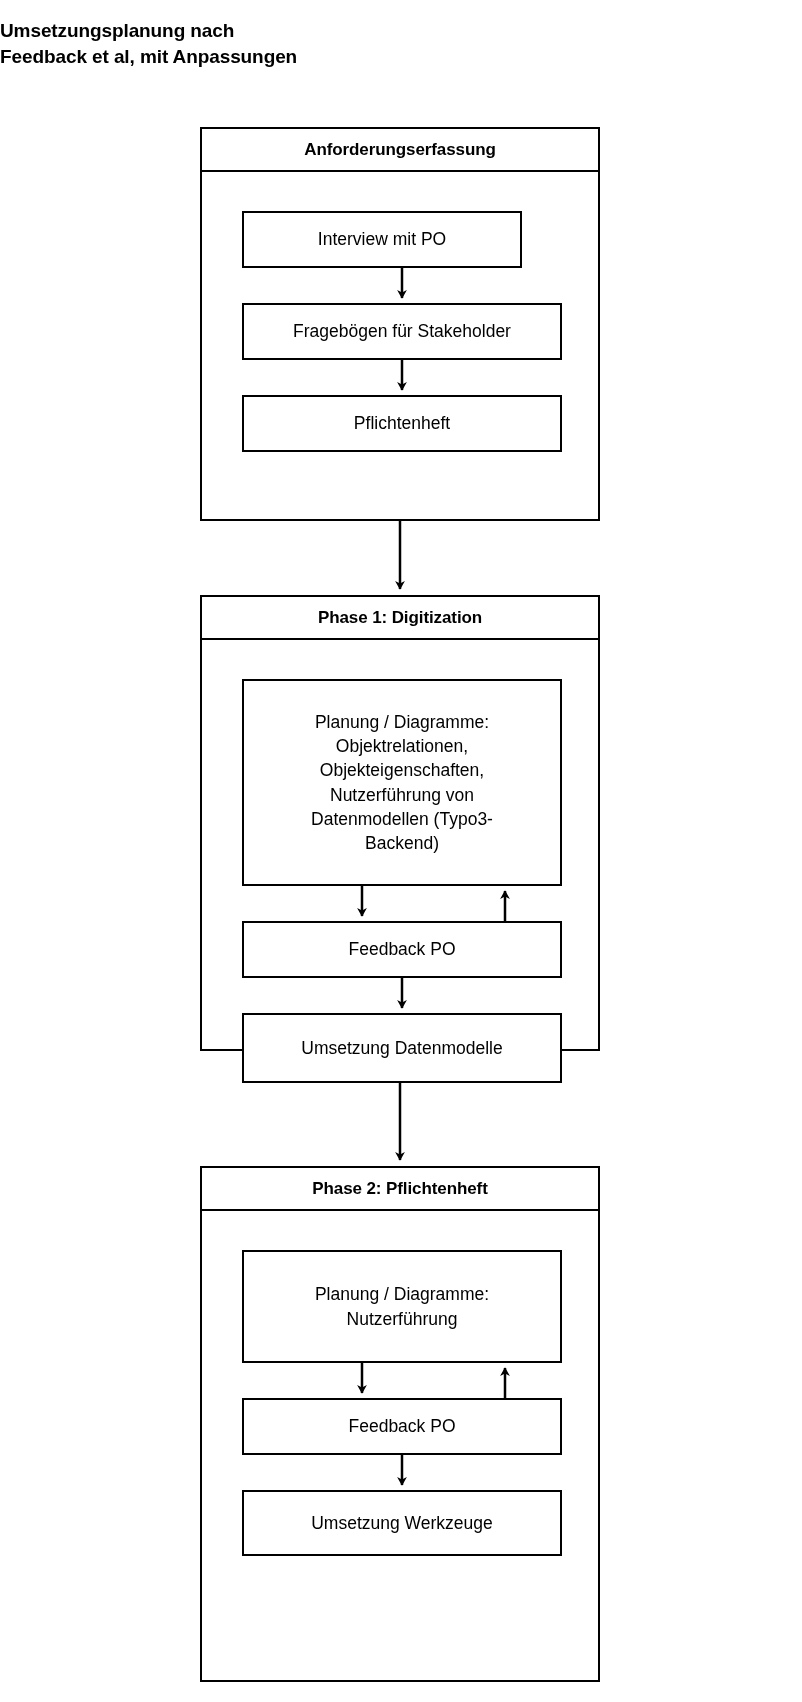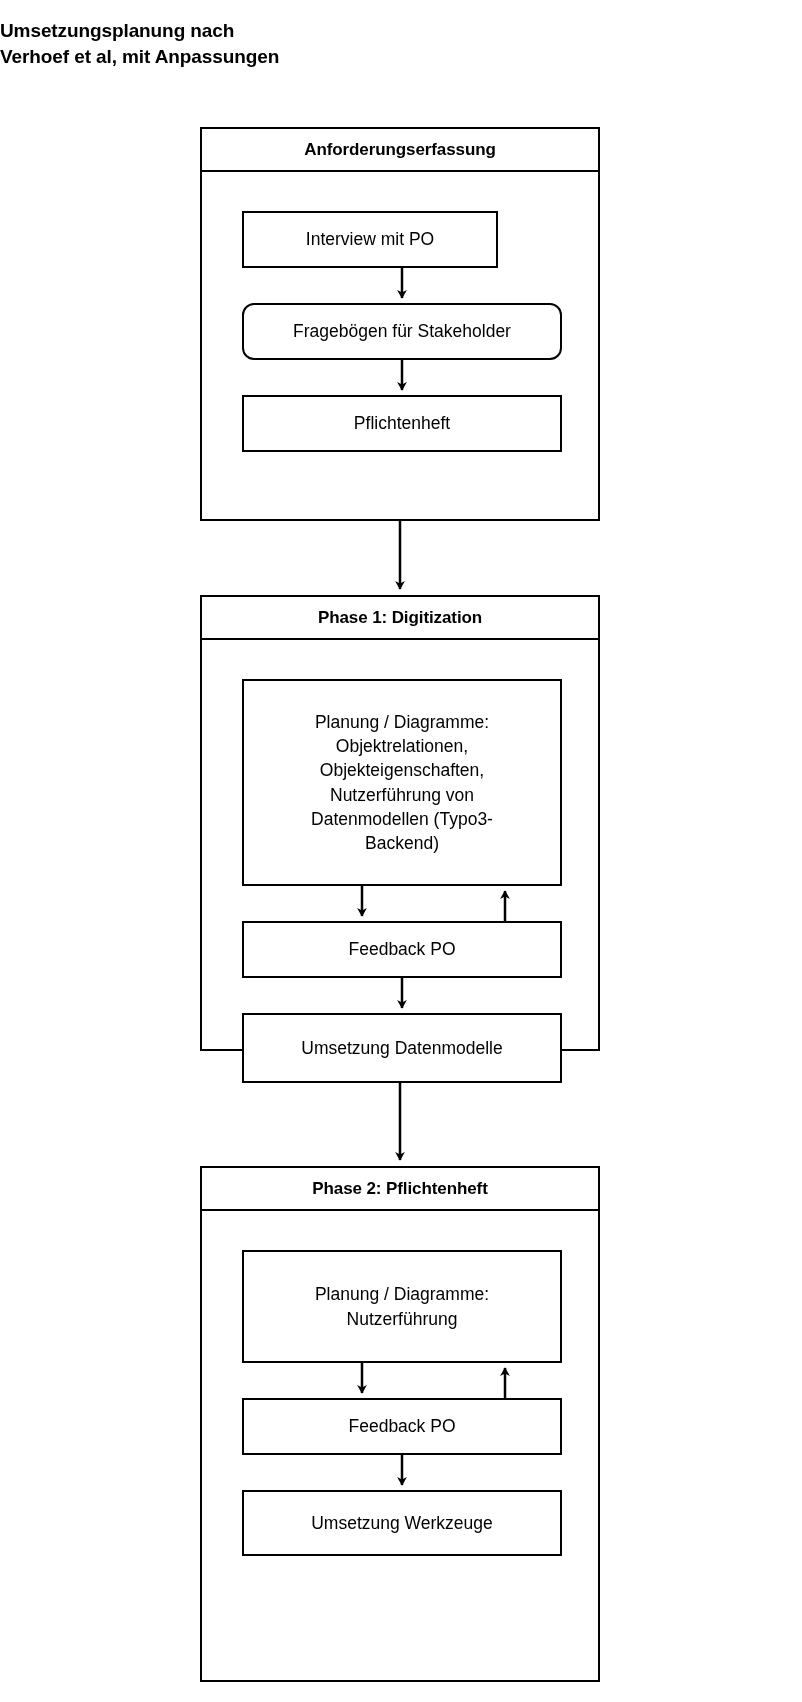--- a/index.html
+++ b/index.html
@@ -70,42 +70,42 @@
   .arrow-layer {
     position: absolute;
     left: 0;
     top: 0;
     pointer-events: none;
     overflow: visible;
   }
 
   
   #phase-anforderung { left: 200px; top: 127px; width: 400px; height: 394px; }
-  #node-interview    { left: 40px;  top: 39px;  width: 256px; height: 57px; }
-  #node-fragebogen   { left: 40px;  top: 131px; width: 320px; height: 57px; border-radius: 12px; }
+  #node-interview    { left: 40px;  top: 39px;  width: 280px; height: 57px; }
+  #node-fragebogen   { left: 40px;  top: 131px; width: 320px; height: 57px; }
   #node-pflichtenheft{ left: 40px;  top: 223px; width: 320px; height: 57px; }
 
   
   #phase-one    { left: 200px; top: 595px; width: 400px; height: 456px; }
   #node-plan1   { left: 40px;  top: 39px;  width: 320px; height: 207px; }
   #node-fb1     { left: 40px;  top: 281px; width: 320px; height: 57px; }
   #node-umset1  { left: 40px;  top: 373px; width: 320px; height: 70px; }
 
   
   #phase-two    { left: 200px; top: 1166px; width: 400px; height: 516px; }
   #node-plan2   { left: 40px;  top: 39px;  width: 320px; height: 113px; }
   #node-fb2     { left: 40px;  top: 187px; width: 320px; height: 57px; }
   #node-umset2  { left: 40px;  top: 279px; width: 320px; height: 66px; }
 </style>
 </head>
 <body>
 
 <div id="diagram-title">
   <span class="tline">Umsetzungsplanung nach</span>
-  <span class="tline">Verhoef et al, mit Anpassungen</span>
+  <span class="tline">Feedback et al, mit Anpassungen</span>
 </div>
 
 <svg class="arrow-layer" width="802" height="1702" viewBox="0 0 802 1702" aria-hidden="true">
   <defs>
     <marker id="ah" markerWidth="11" markerHeight="11" refX="8.6" refY="5.5" orient="auto" markerUnits="userSpaceOnUse">
       <path d="M0.6,0.6 L9.4,5.5 L0.6,10.4 L3.1,5.5 Z" fill="#000"></path>
     </marker>
   </defs>
 
   <line x1="400" y1="521" x2="400" y2="589" stroke="#000" stroke-width="2.5" marker-end="url(#ah)"></line>

